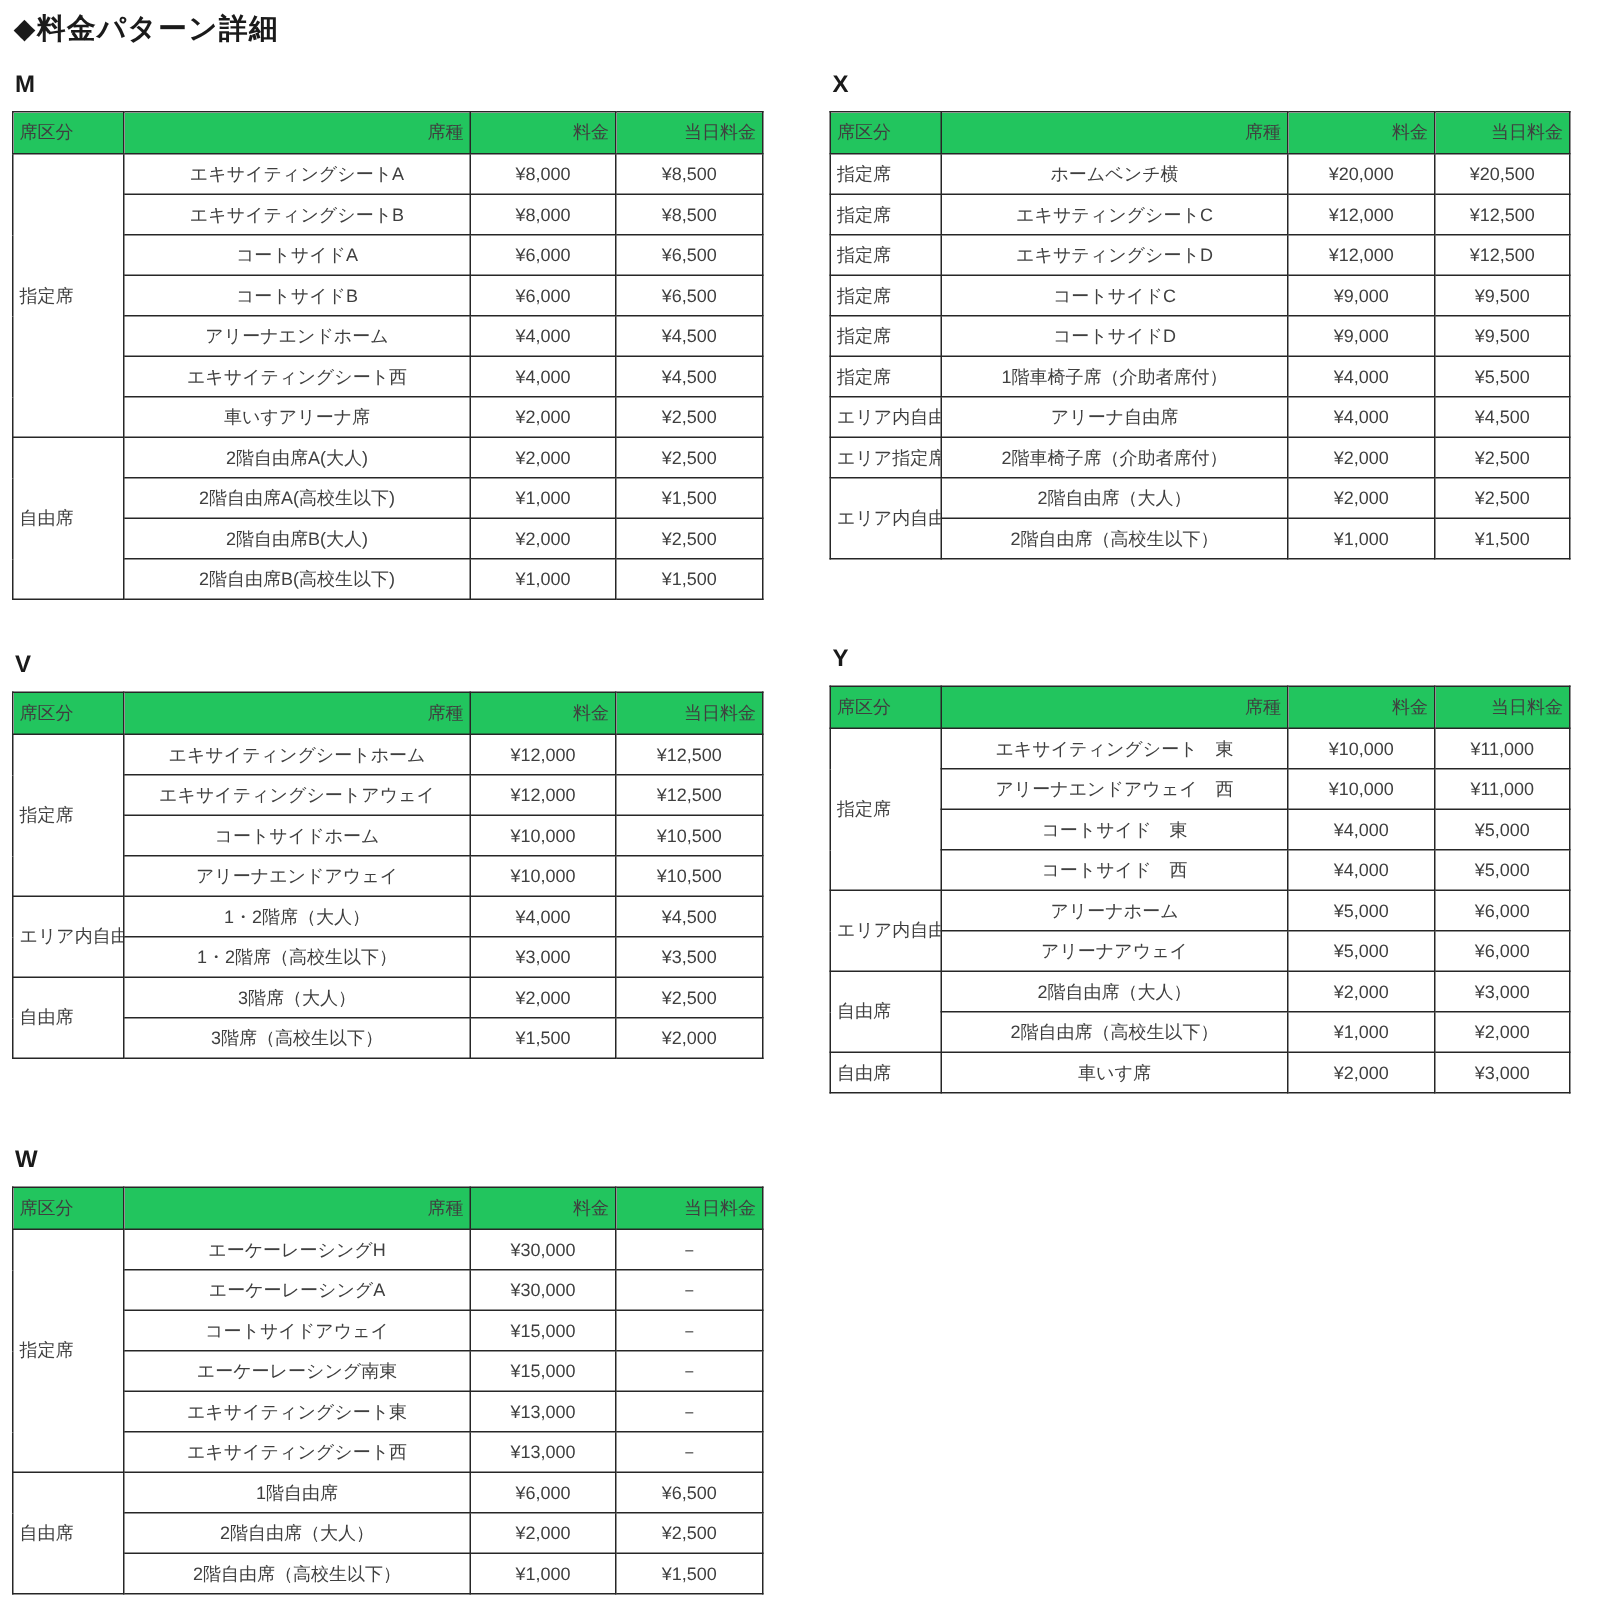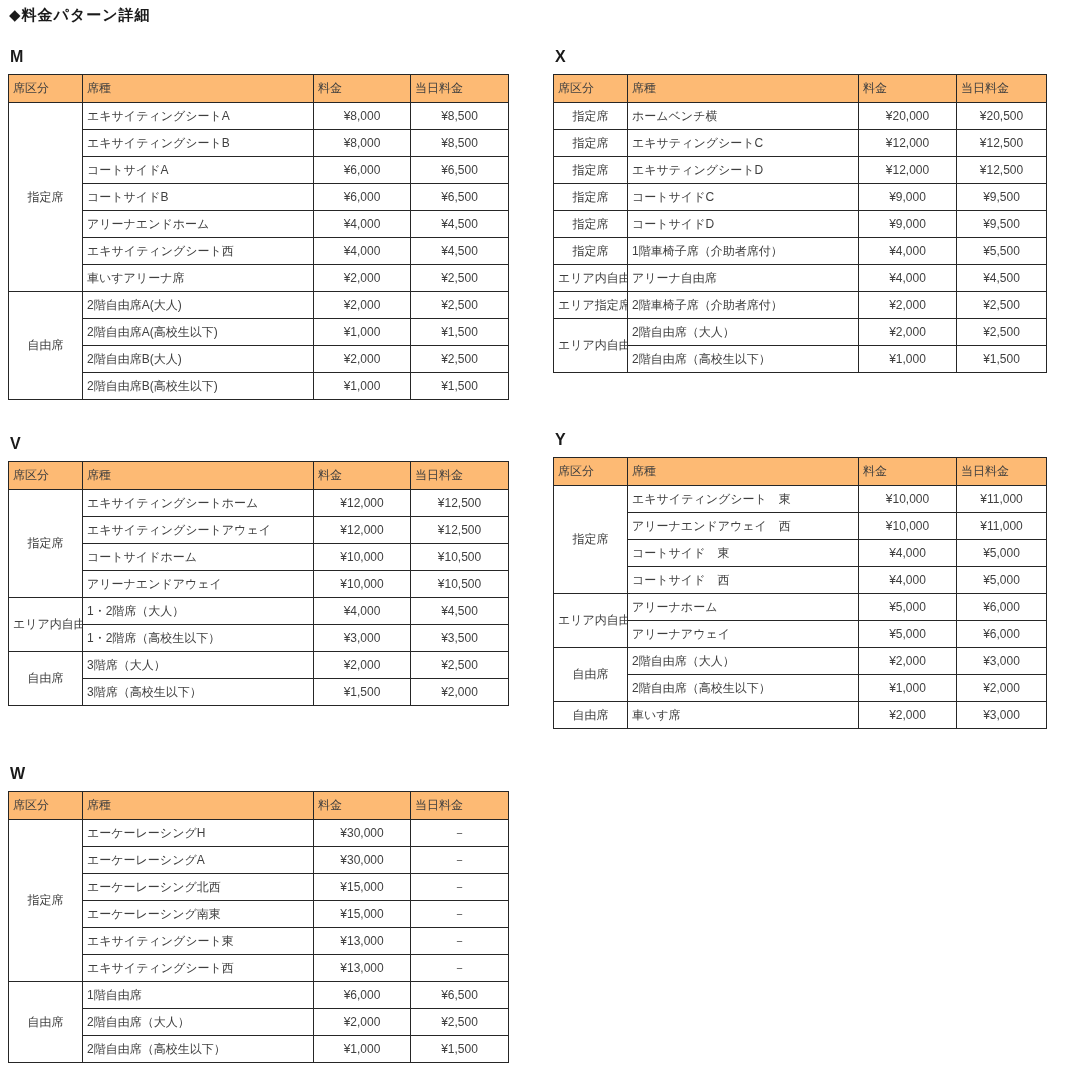--- a/index.html
+++ b/index.html
@@ -16,21 +16,21 @@
     position: relative;
     width: 1066px;
     height: 1070px;
     background: #ffffff;
   }
   .page-title {
     position: absolute;
     left: 9px;
     top: 6px;
     margin: 0;
-    font-size: 15px;
+    font-size: 19px;
     font-weight: bold;
     color: #1a1a1a;
     letter-spacing: 1px;
   }
   .sec { position: absolute; }
   .sec-m { left: 8px;   top: 47px;  }
   .sec-x { left: 553px; top: 47px;  }
   .sec-v { left: 8px;   top: 434px; }
   .sec-y { left: 553px; top: 430px; }
   .sec-w { left: 8px;   top: 764px; }
@@ -51,27 +51,27 @@
   table.pricing th, table.pricing td {
     border: 1px solid #262626;
     font-size: 12px;
     font-weight: normal;
     padding: 0 4px;
     height: 26px;
     overflow: hidden;
     white-space: nowrap;
   }
   table.pricing thead th {
-    background: #fdba74;
+    background: #22c55e;
     height: 27px;
   }
   th.col-cat  { text-align: left; }
-  th.col-seat, th.col-price, th.col-day { text-align: left; }
-  td.cat-cell  { text-align: center; vertical-align: middle; font-size: 11px; padding: 0 2px; }
-  td.seat-cell { text-align: left; }
+  th.col-seat, th.col-price, th.col-day { text-align: right; }
+  td.cat-cell  { text-align: left; vertical-align: middle; font-size: 11px; padding: 0 2px; }
+  td.seat-cell { text-align: center; }
   td.price-cell, td.day-cell { text-align: center; }
   
   .left-side  col.c1 { width: 74px; }
   .left-side  col.c2 { width: 231px; }
   .left-side  col.c3 { width: 97px; }
   .left-side  col.c4 { width: 98px; }
   .right-side col.c1 { width: 74px; }
   .right-side col.c2 { width: 231px; }
   .right-side col.c3 { width: 98px; }
   .right-side col.c4 { width: 90px; }
@@ -401,21 +401,21 @@
             <td class="seat-cell">エーケーレーシングH</td>
             <td class="price-cell">¥30,000</td>
             <td class="day-cell">－</td>
           </tr>
           <tr>
             <td class="seat-cell">エーケーレーシングA</td>
             <td class="price-cell">¥30,000</td>
             <td class="day-cell">－</td>
           </tr>
           <tr>
-            <td class="seat-cell">エーケーレーシング北西</td>
+            <td class="seat-cell">コートサイドアウェイ</td>
             <td class="price-cell">¥15,000</td>
             <td class="day-cell">－</td>
           </tr>
           <tr>
             <td class="seat-cell">エーケーレーシング南東</td>
             <td class="price-cell">¥15,000</td>
             <td class="day-cell">－</td>
           </tr>
           <tr>
             <td class="seat-cell">エキサイティングシート東</td>

